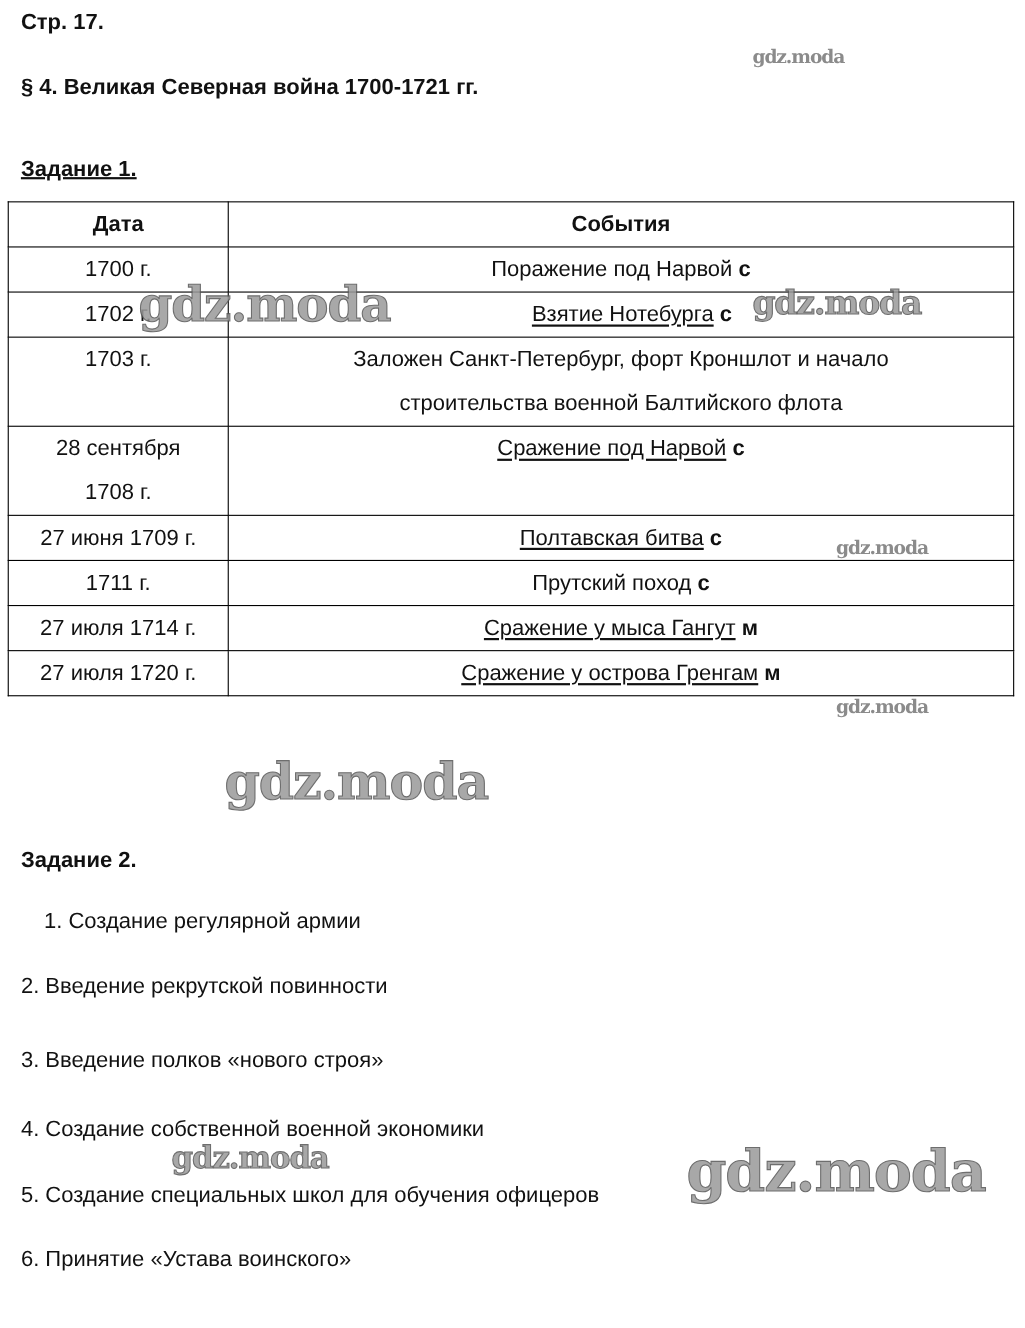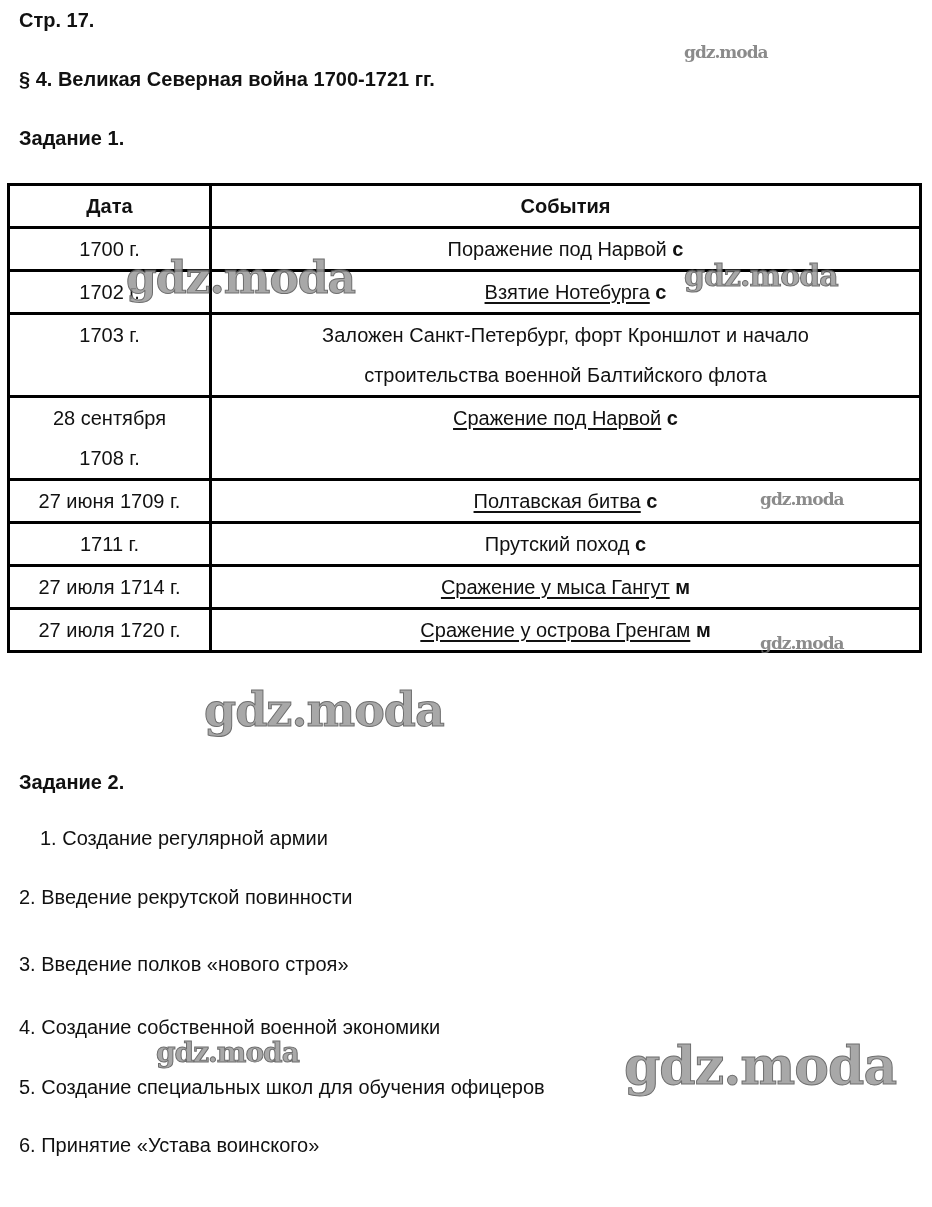--- a/index.html
+++ b/index.html
@@ -2,40 +2,40 @@
 <html><head>
 <meta charset="utf-8">
 <style>
   html, body { margin:0; padding:0; background:#ffffff; }
   body { width:932px; height:1207px; position:relative; overflow:hidden;
          font-family:"Liberation Sans", sans-serif; color:#111; }
   .abs { position:absolute; }
   .bold-line { font-weight:bold; font-size:20px; left:19px; }
   table.events { position:absolute; left:7px; top:183px; width:915px;
                  border-collapse:collapse; font-size:20px; }
-  table.events td, table.events th { border:3px solid #000000; text-align:center;
+  table.events td, table.events th { border:1px solid #000000; text-align:center;
                  vertical-align:top; padding:0; line-height:40px; }
   table.events th { font-weight:bold; height:40px; }
   table.events td.date { width:199px; }
   .u { text-decoration:underline; text-underline-offset:3px;text-align:right; }
   .mark { font-weight:bold; }
   .list-item { left:19px; font-size:20px; }
   .wm { position:absolute; font-family:"DejaVu Serif", serif; font-weight:bold;
         color:#9a9a9a; letter-spacing:-1px; opacity:0.85; white-space:nowrap;
         -webkit-text-stroke:1px #555; pointer-events:none; }
   .wm.small { font-size:17px; color:#777; -webkit-text-stroke:0; }
   .wm.mid { font-size:30px; }
   .wm.big { font-size:48px; }
 </style>
 </head>
 <body>
 
 <div class="abs bold-line" style="top:9px;">Стр. 17.</div>
 <div class="abs bold-line" style="top:68px;">§ 4. Великая Северная война 1700-1721 гг.</div>
-<div class="abs bold-line" style="top:127px;">Задание 1.</div>
+<div class="abs bold-line" style="top:143px;text-decoration:underline;">Задание 1.</div>
 
 <table class="events">
   <tbody>
       <tr>
     <th>Дата</th>
     <th>События</th>
   </tr>
   <tr>
     <td class="date">1700 г.</td>
     <td><span>Поражение под Нарвой</span> <span class="mark">с</span></td>

